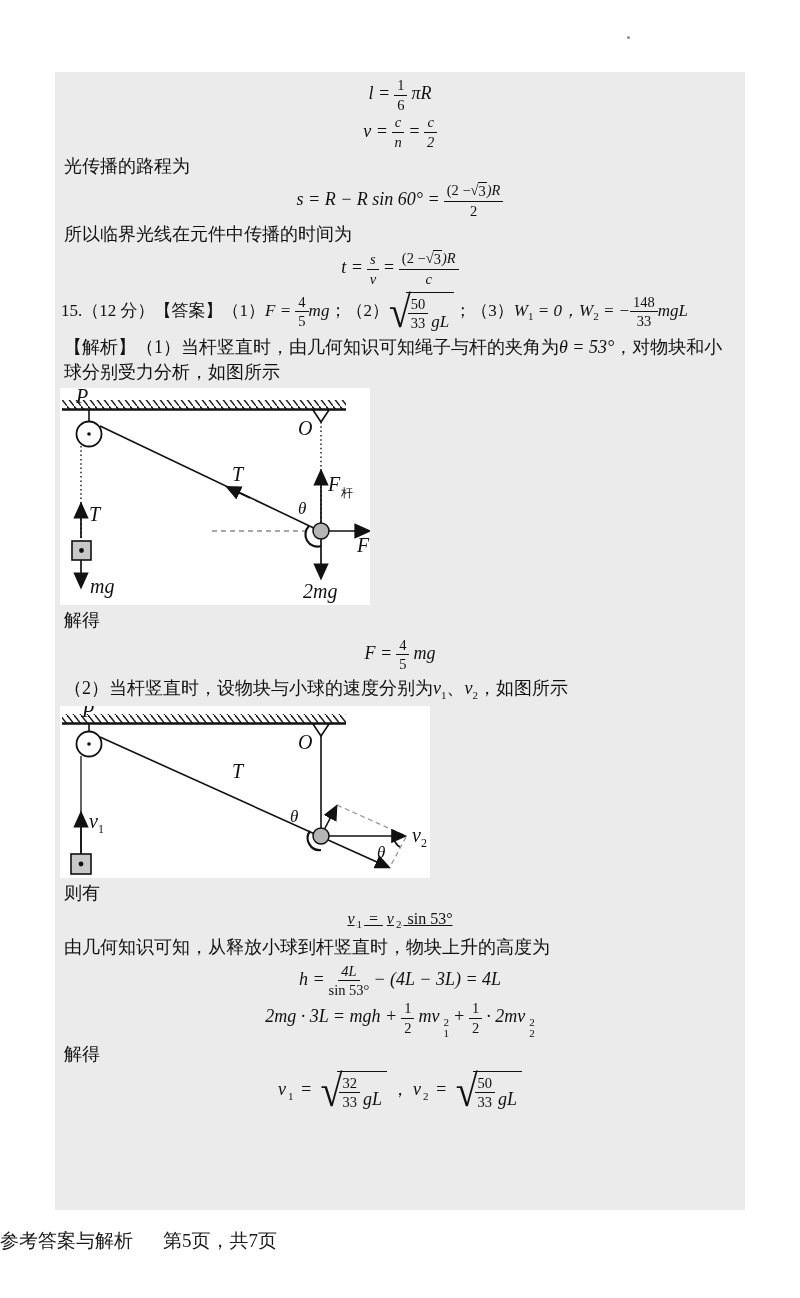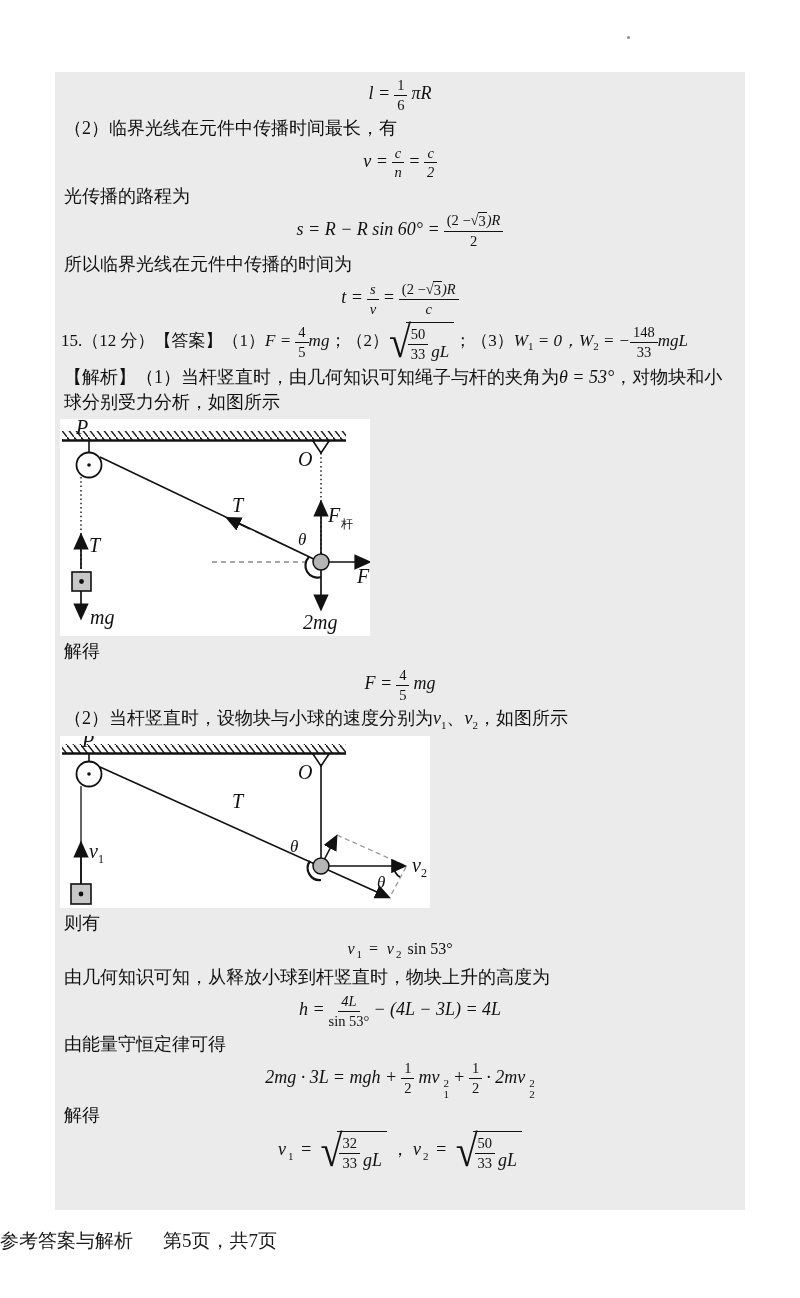--- a/index.html
+++ b/index.html
@@ -46,21 +46,20 @@
 
 <div class="content">
 
   <div class="formula">
     <span class="vi">l =</span><span class="frac">
         <span class="num">1</span>
         <span class="den">6</span>
       </span><span class="vi">πR</span>
   </div>
 
-  <p class="para">（2）临界光线在元件中传播时间最长，有</p>
 
   <div class="formula">
     <span class="vi">v =</span><span class="frac fit">
         <span class="num">c</span>
         <span class="den">n</span>
       </span><span>=</span><span class="frac fit">
         <span class="num">c</span>
         <span class="den">2</span>
       </span>
   </div>
@@ -225,34 +224,33 @@
       <line x1="269" y1="130" x2="344" y2="130" stroke="#111" stroke-width="1.6" marker-end="url(#ah2)"></line>
       <text x="352" y="136" class="svglabel">v</text>
       <text x="361" y="141" class="svgsub">2</text>
       <text x="317" y="152" class="svglabel-s">θ</text>
       <path d="M334,131 A12,12 0 0 0 340,141" fill="none" stroke="#111" stroke-width="1.8"></path>
     </svg>
   </div>
 
   <p class="para">则有</p>
 
-  <div class="formula" style="font-size:16px;">
+  <div class="formula" style="font-size:16px;text-decoration:underline;">
     <span class="vi">v</span><sub class="sb1">1</sub><span> = </span><span class="vi">v</span><sub class="sb1">2</sub><span class="up"> sin 53°</span>
   </div>
 
   <p class="para">由几何知识可知，从释放小球到杆竖直时，物块上升的高度为</p>
 
   <div class="formula">
     <span class="vi">h =</span><span class="frac">
         <span class="num vi">4L</span>
         <span class="den up">sin 53°</span>
       </span><span class="vi">− (4L − 3L) = 4L</span>
   </div>
 
-  <p class="para">由能量守恒定律可得</p>
 
   <div class="formula">
     <span class="vi">2mg · 3L = mgh +</span><span class="frac">
         <span class="num">1</span>
         <span class="den">2</span>
       </span><span class="vi">mv</span><span class="ss">
         <span>2</span>
         <span>1</span>
       </span><span>+</span><span class="frac">
         <span class="num">1</span>

